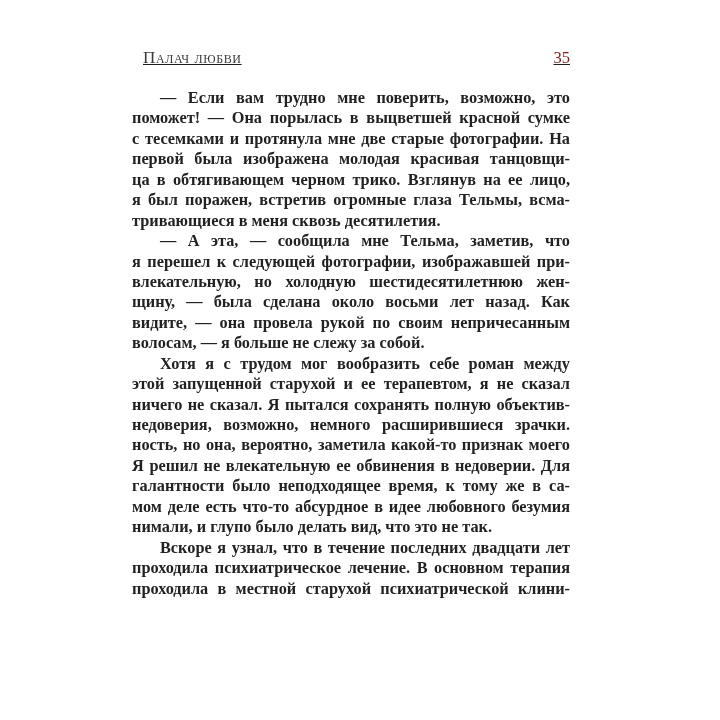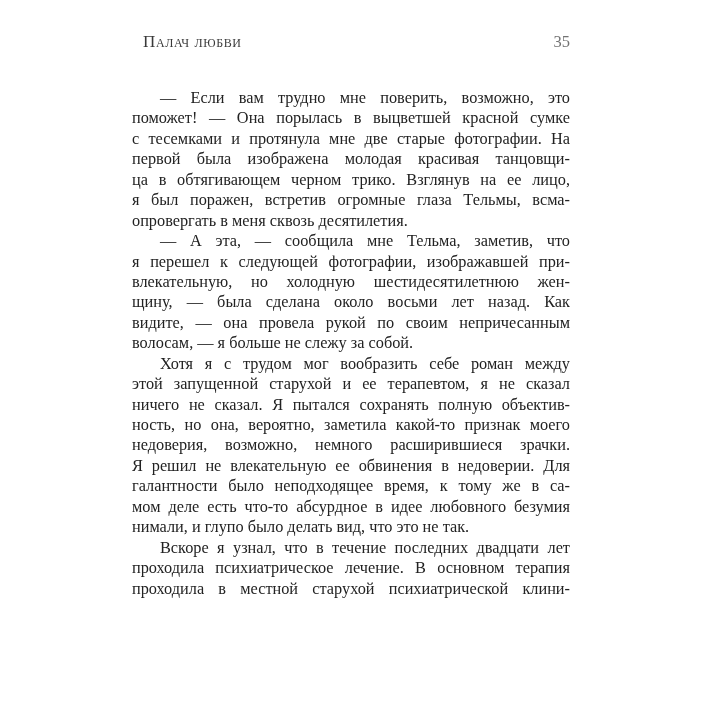--- a/index.html
+++ b/index.html
@@ -12,36 +12,37 @@
     width: 720px;
     height: 720px;
     background: #ffffff;
     font-family: "Liberation Serif", "DejaVu Serif", serif;
     color: #1f1f1f;
     overflow: hidden;
   }
   .running-header {
     position: absolute;
     left: 132px;
-    top: 32px;
+    top: 48px;
     width: 438px;
     display: flex;
     justify-content: space-between;
     align-items: flex-end;
+    text-decoration: underline;
   }
   .header-title {
     font-variant: small-caps;
     font-size: 17px;
     letter-spacing: 0.6px;
     color: #3a3a3a;
     padding-left: 11px;
   }
   .page-number {
     font-size: 16.5px;
-    color: #737373;
+    color: #7f1d1d;
   }
   .body-text {
     position: absolute;
     left: 132px;
     top: 88px;
     width: 438px;
     font-size: 16.3px;
     color: #222222;
   }
   .para {
@@ -50,20 +51,21 @@
   }
   .line {
     display: block;
     height: 20.45px;
     line-height: 20.45px;
     text-align: justify;
     text-align-last: justify;
     -moz-text-align-last: justify;
     white-space: normal;
     overflow: hidden;
+    font-weight: bold;
   }
   .line.first {
     text-indent: 28px;
   }
   .line.pend {
     text-align-last: left;
     -moz-text-align-last: left;
   }
 </style>
 </head>
@@ -78,38 +80,38 @@
 
   <div class="body-text">
 
     <p class="para">
       <span class="line first">— Если вам трудно мне поверить, возможно, это</span>
       <span class="line">поможет! — Она порылась в выцветшей красной сумке</span>
       <span class="line">с тесемками и протянула мне две старые фотографии. На</span>
       <span class="line">первой была изображена молодая красивая танцовщи-</span>
       <span class="line">ца в обтягивающем черном трико. Взглянув на ее лицо,</span>
       <span class="line">я был поражен, встретив огромные глаза Тельмы, всма-</span>
-      <span class="line pend">опровергать в меня сквозь десятилетия.</span>
+      <span class="line pend">тривающиеся в меня сквозь десятилетия.</span>
     </p>
 
     <p class="para">
       <span class="line first">— А эта, — сообщила мне Тельма, заметив, что</span>
       <span class="line">я перешел к следующей фотографии, изображавшей при-</span>
       <span class="line">влекательную, но холодную шестидесятилетнюю жен-</span>
       <span class="line">щину, — была сделана около восьми лет назад. Как</span>
       <span class="line">видите, — она провела рукой по своим непричесанным</span>
       <span class="line pend">волосам, — я больше не слежу за собой.</span>
     </p>
 
     <p class="para">
       <span class="line first">Хотя я с трудом мог вообразить себе роман между</span>
       <span class="line">этой запущенной старухой и ее терапевтом, я не сказал</span>
       <span class="line">ничего не сказал. Я пытался сохранять полную объектив-</span>
+      <span class="line">недоверия, возможно, немного расширившиеся зрачки.</span>
       <span class="line">ность, но она, вероятно, заметила какой-то признак моего</span>
-      <span class="line">недоверия, возможно, немного расширившиеся зрачки.</span>
       <span class="line">Я решил не влекательную ее обвинения в недоверии. Для</span>
       <span class="line">галантности было неподходящее время, к тому же в са-</span>
       <span class="line">мом деле есть что-то абсурдное в идее любовного безумия</span>
       <span class="line pend">нимали, и глупо было делать вид, что это не так.</span>
     </p>
 
     <p class="para">
       <span class="line first">Вскоре я узнал, что в течение последних двадцати лет</span>
       <span class="line">проходила психиатрическое лечение. В основном терапия</span>
       <span class="line">проходила в местной старухой психиатрической клини-</span>

